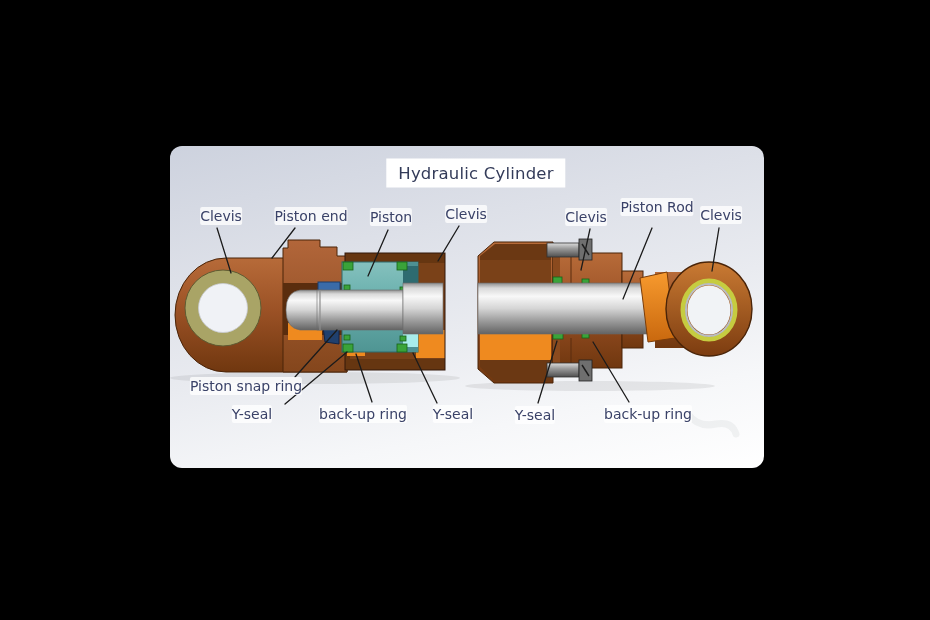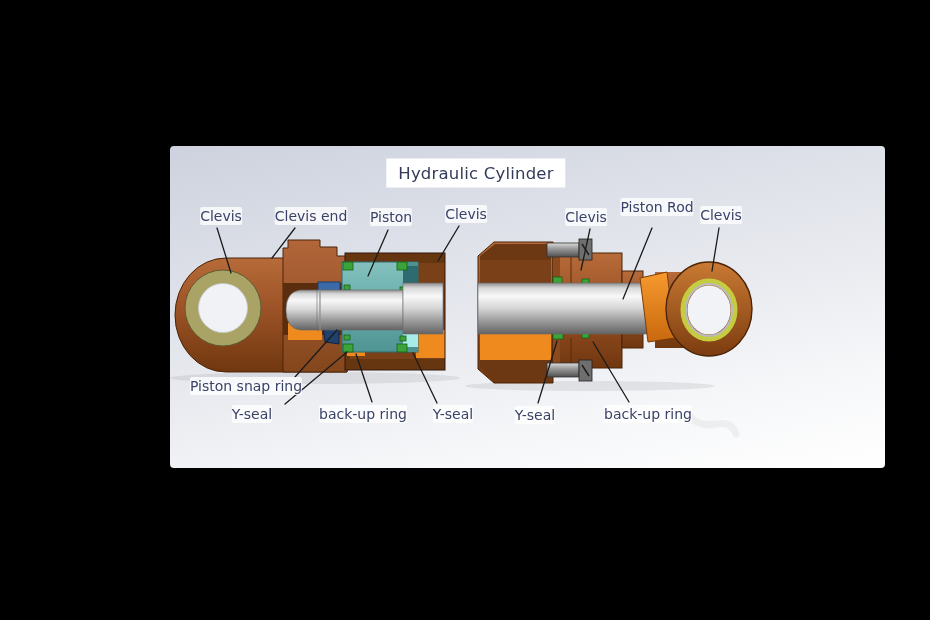--- a/index.html
+++ b/index.html
@@ -1,18 +1,18 @@
 <!DOCTYPE html>
 <html><head>
 <meta charset="utf-8">
 <style>
   html,body{margin:0;padding:0;background:#000;}
   .stage{position:relative;width:930px;height:620px;background:#000;overflow:hidden;
          font-family:"DejaVu Sans","Liberation Sans",sans-serif;}
-  .card{position:absolute;left:170px;top:146px;width:715px;height:322px;border-radius:4px;
+  .card{position:absolute;left:170px;top:146px;width:594px;height:322px;border-radius:12px;
         background:linear-gradient(168deg,#cdd2de 0%,#dde0e8 30%,#e9ebf0 55%,#f6f7f9 78%,#ffffff 100%);
         box-shadow:0 4px 14px rgba(0,0,0,.55);overflow:hidden;}
   .art{position:absolute;left:0;top:0;width:594px;height:322px;display:block;}
   .title-box{position:absolute;left:306px;top:27px;transform:translate(-50%,-50%);
              background:#ffffff;padding:5px 12px;white-space:nowrap;
              font-size:16.5px;color:#333b59;letter-spacing:.2px;}
   .lbl{position:absolute;transform:translate(-50%,-50%);white-space:nowrap;
        background:rgba(255,255,255,.78);padding:1px 0;border-radius:2px;
        font-size:14px;color:#3a4268;}
 </style>
@@ -172,21 +172,21 @@
         <line x1="202" y1="256" x2="186" y2="208"></line>
         <line x1="267" y1="257" x2="243" y2="207"></line>
         <line x1="368" y1="257" x2="387" y2="195"></line>
         <line x1="459" y1="256" x2="423" y2="196"></line>
       </g>
     </svg>
 
     <div class="title-box">Hydraulic Cylinder</div>
 
     <div class="lbl" style="left:51px;top:70px">Clevis</div>
-    <div class="lbl" style="left:141px;top:70px">Clevis end</div>
+    <div class="lbl" style="left:141px;top:70px">Piston end</div>
     <div class="lbl" style="left:221px;top:71px">Piston</div>
     <div class="lbl" style="left:296px;top:68px">Clevis</div>
     <div class="lbl" style="left:416px;top:71px">Clevis</div>
     <div class="lbl" style="left:487px;top:61px">Piston Rod</div>
     <div class="lbl" style="left:551px;top:69px">Clevis</div>
     <div class="lbl" style="left:76px;top:240px">Piston snap ring</div>
     <div class="lbl" style="left:82px;top:268px">Y-seal</div>
     <div class="lbl" style="left:193px;top:268px">back-up ring</div>
     <div class="lbl" style="left:283px;top:268px">Y-seal</div>
     <div class="lbl" style="left:365px;top:269px">Y-seal</div>

